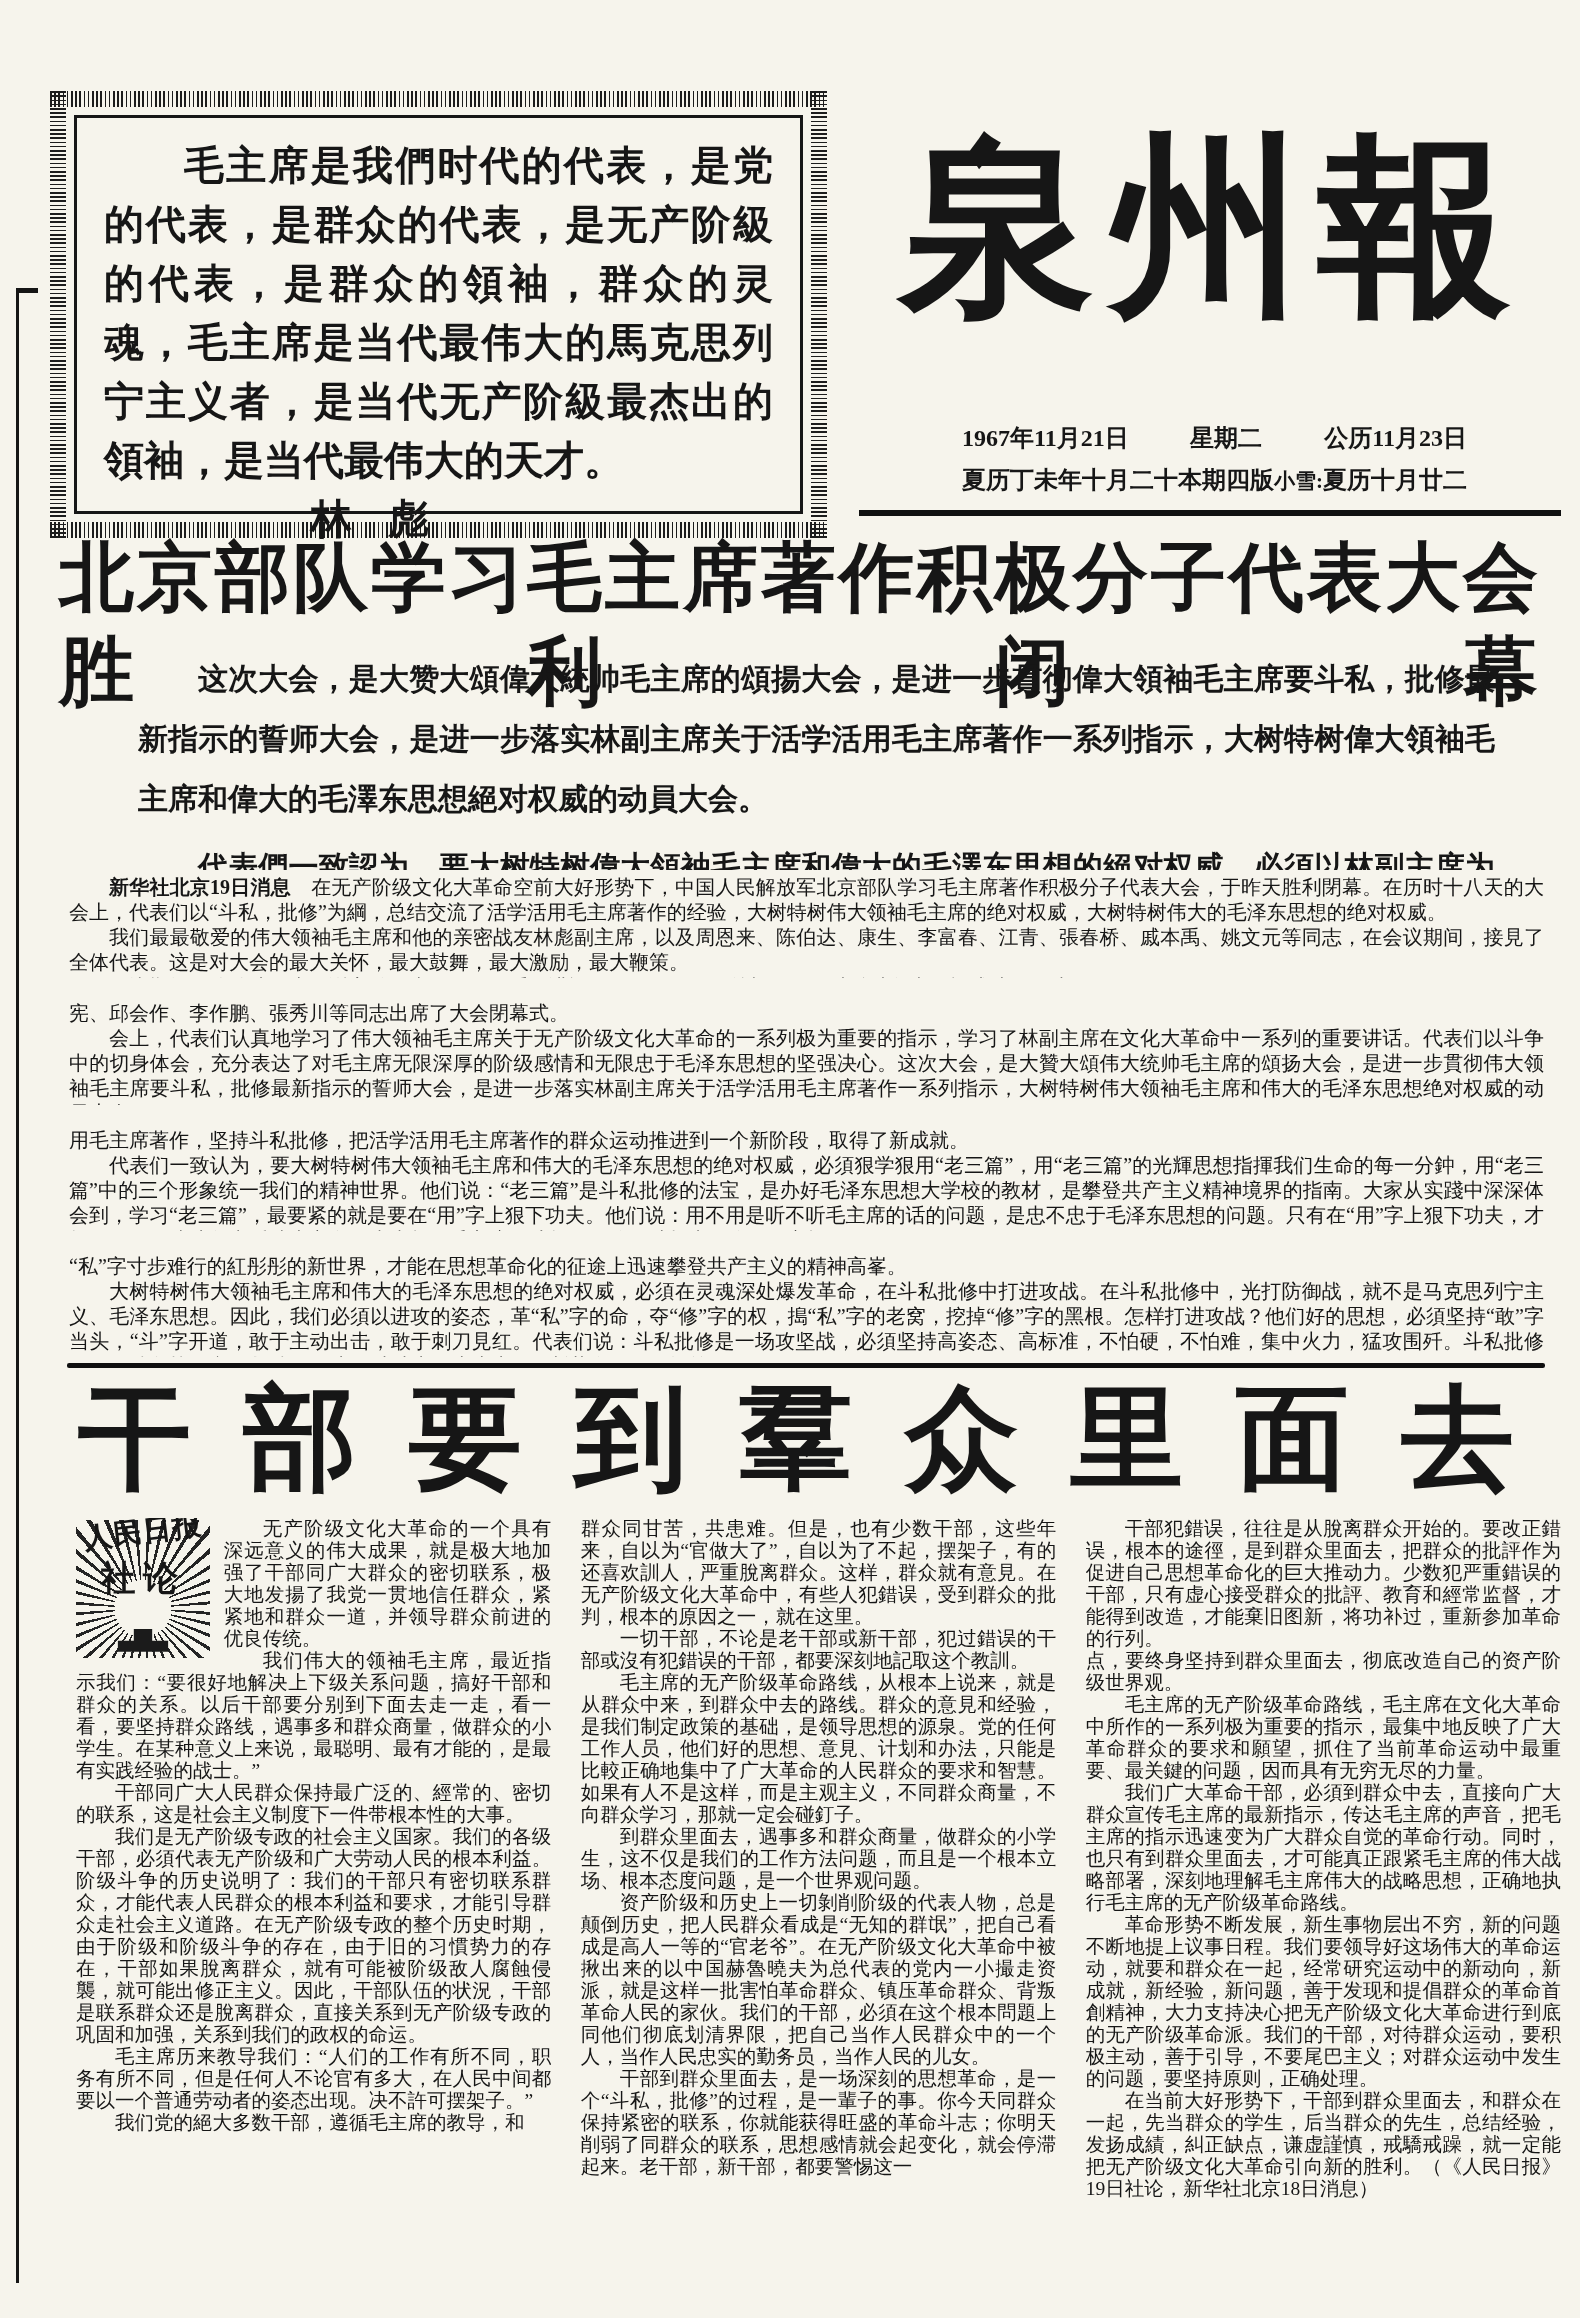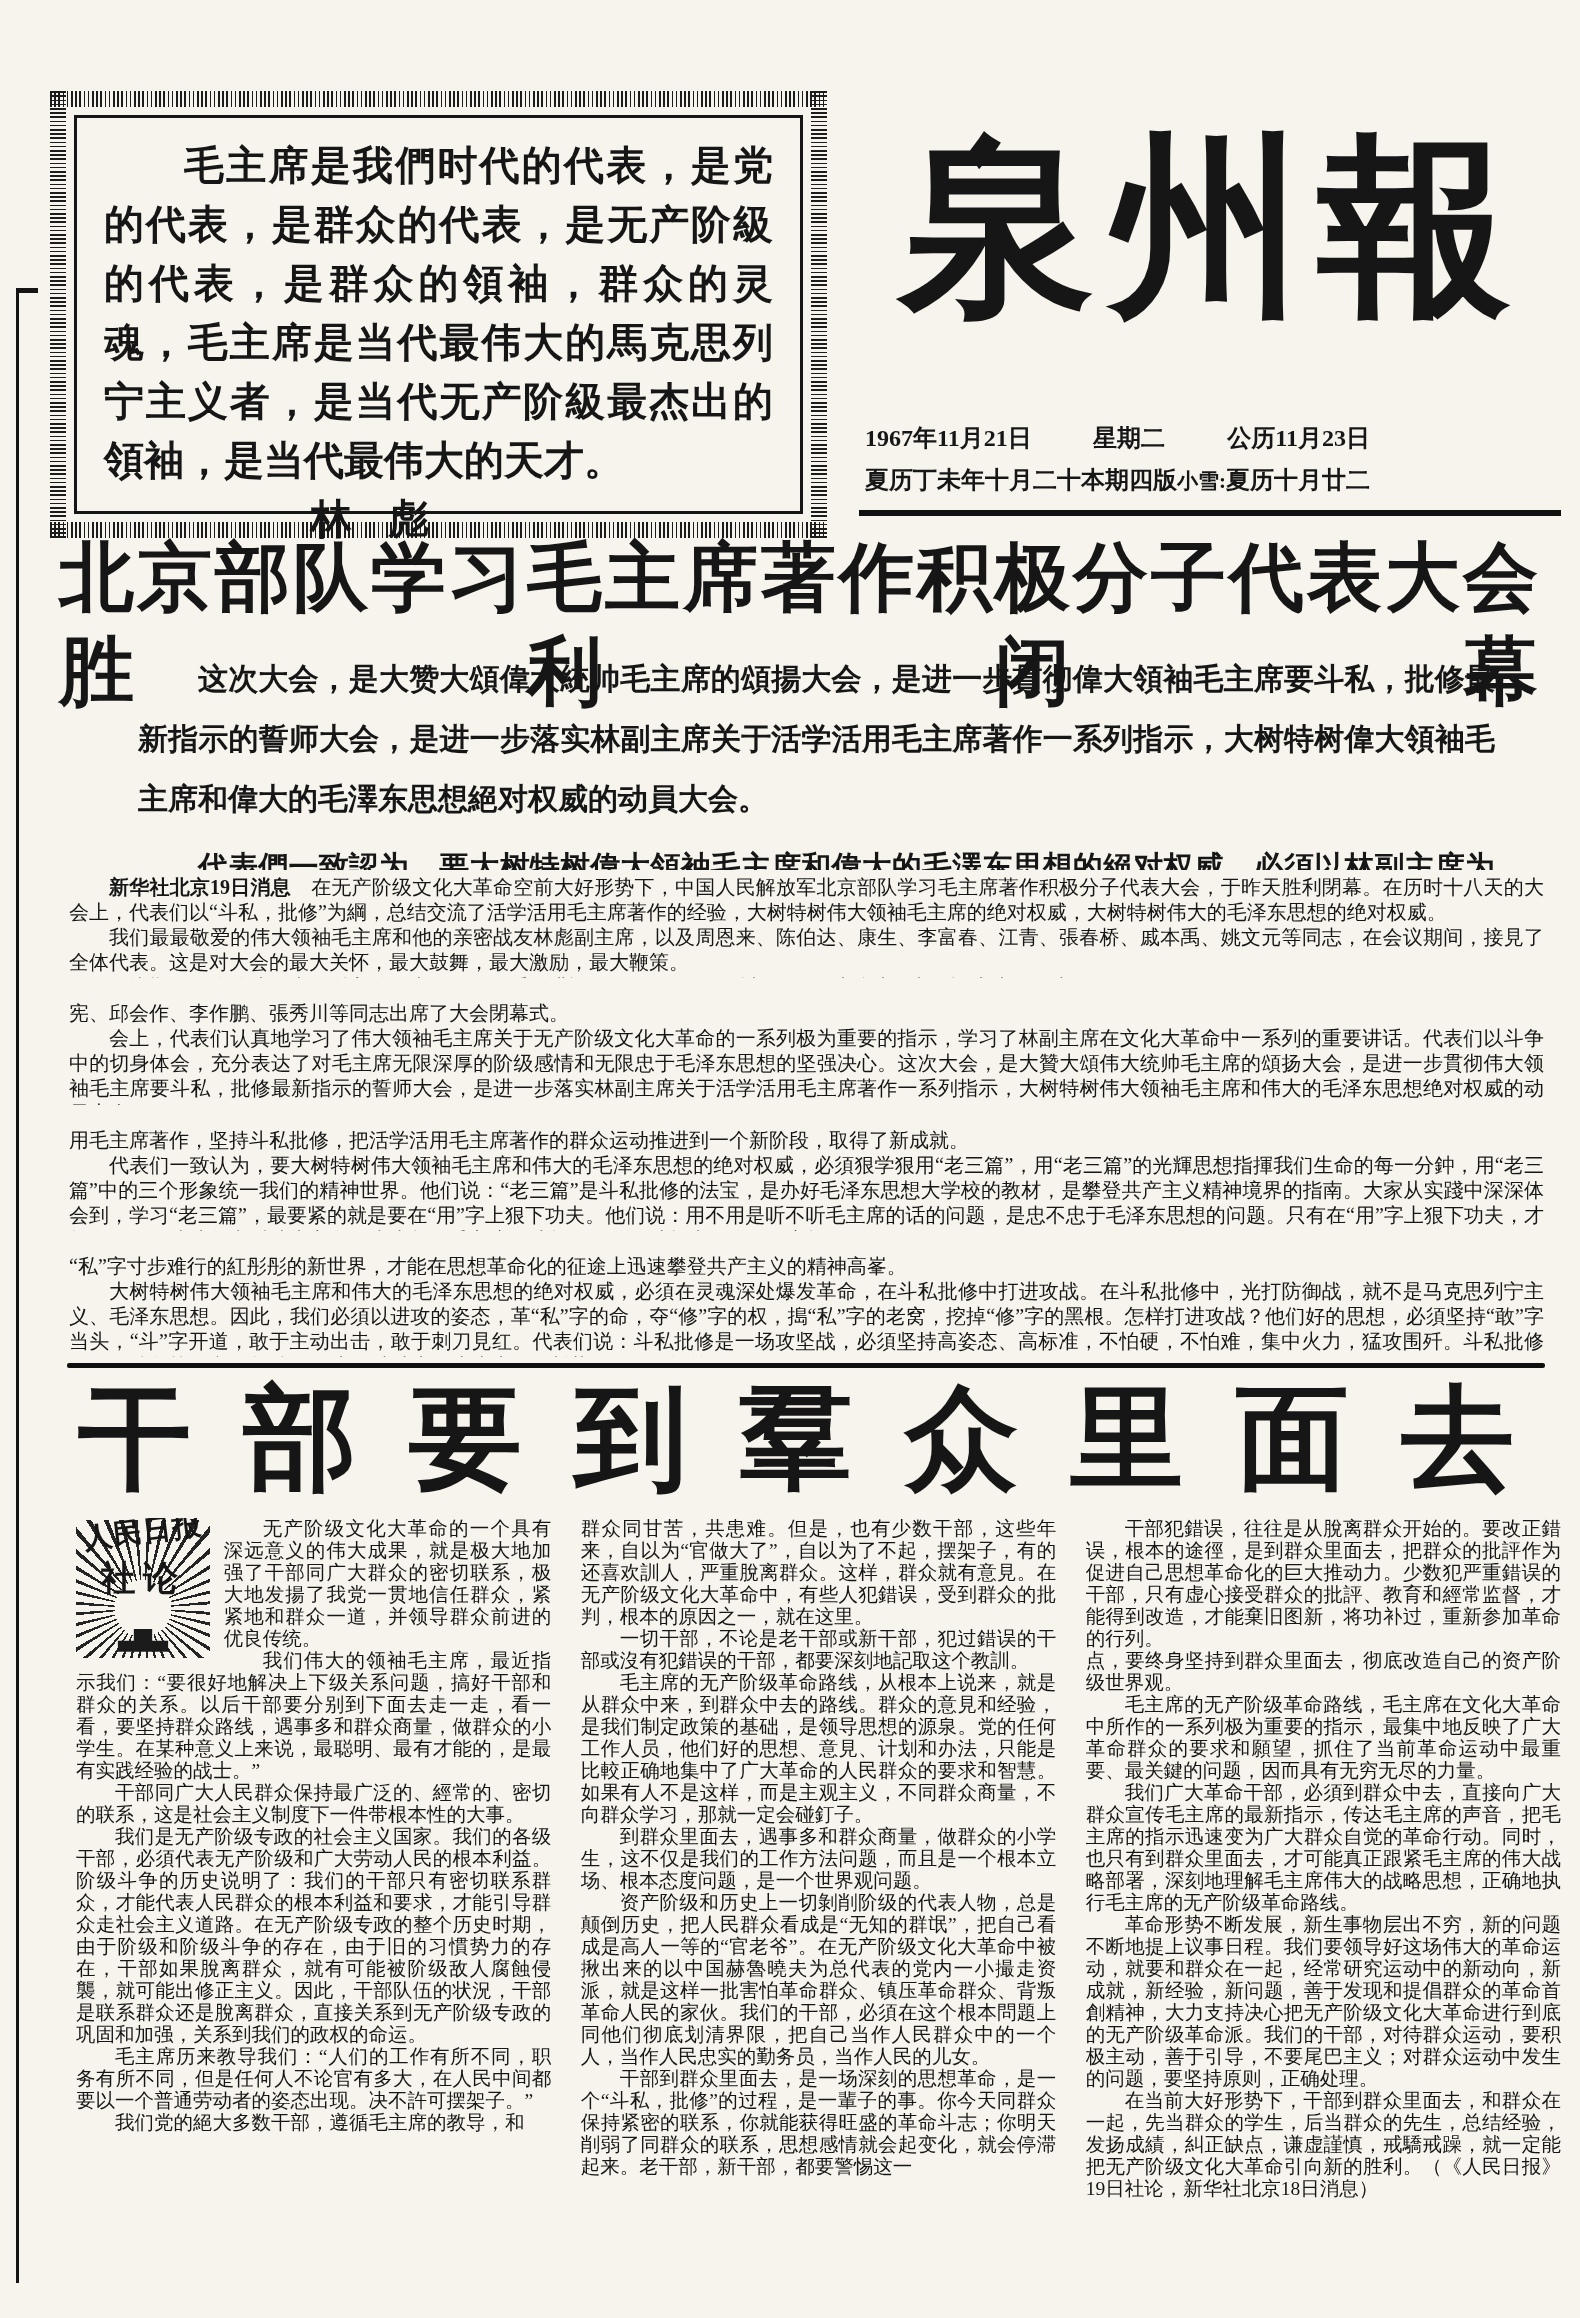--- a/index.html
+++ b/index.html
@@ -14,21 +14,21 @@
   .qe.top{left:0;right:0;top:0;height:16px;background:repeating-linear-gradient(90deg,#1c1c1c 0 1.6px,transparent 1.6px 4.2px);}
   .qe.bot{left:0;right:0;bottom:0;height:16px;background:repeating-linear-gradient(90deg,#1c1c1c 0 1.6px,transparent 1.6px 4.2px);}
   .qe.lef{top:0;bottom:0;left:0;width:16px;background:repeating-linear-gradient(0deg,#1c1c1c 0 1.6px,transparent 1.6px 4.2px);}
   .qe.rig{top:0;bottom:0;right:0;width:16px;background:repeating-linear-gradient(0deg,#1c1c1c 0 1.6px,transparent 1.6px 4.2px);}
   .quote-inner{position:absolute;inset:24px;border:3.2px solid #161616;padding:18px 27px 10.5px 27px;}
   .quote-text{font-size:40px;line-height:59px;font-weight:bold;text-align:justify;text-indent:2em;margin:0;}
   .quote-sig{font-size:41px;font-weight:bold;text-align:center;padding-right:15%;margin-top:2px;letter-spacing:0.9em;}
   
   .masthead{position:absolute;left:854px;top:131px;width:717px;text-align:center;
             font-weight:700;font-size:195px;line-height:1;letter-spacing:13.7px;}
-  .dateblock{position:absolute;left:865px;top:417px;width:699px;display:flex;justify-content:flex-start;
+  .dateblock{position:absolute;left:865px;top:417px;width:699px;display:flex;justify-content:center;
              font-weight:bold;font-size:24px;line-height:42px;white-space:nowrap;}
   .dg{text-align:center;}
   .solar{align-self:flex-end;font-size:21px;line-height:29.5px;padding-bottom:4.2px;}
   .date-rule{position:absolute;left:859px;top:510px;width:702px;height:6.3px;background:#111;}
   
   .h1{position:absolute;left:59px;top:531px;width:1479px;font-family:"Liberation Sans","DejaVu Sans",sans-serif;
       font-weight:900;font-size:75px;line-height:1.25;text-align:justify;text-align-last:justify;}
   .deck{position:absolute;left:138px;top:649px;width:1357px;height:221px;overflow:hidden;
         font-weight:bold;font-size:30px;line-height:60px;text-align:justify;}
   .deck p{margin:0 0 8.4px 0;text-indent:2em;}

